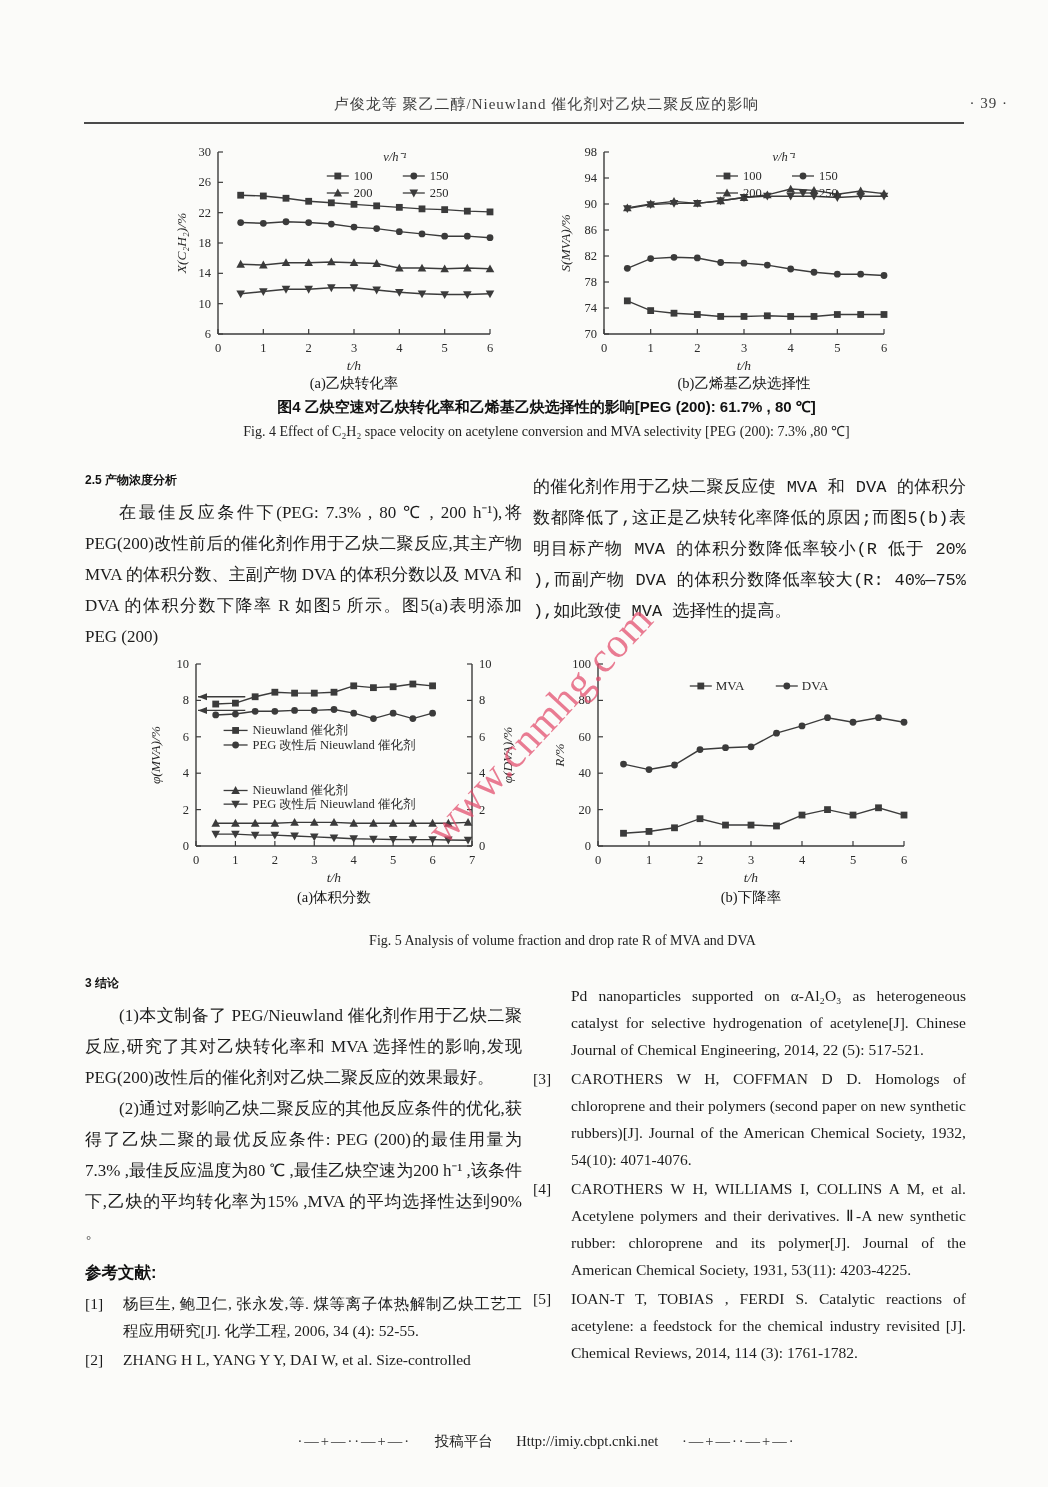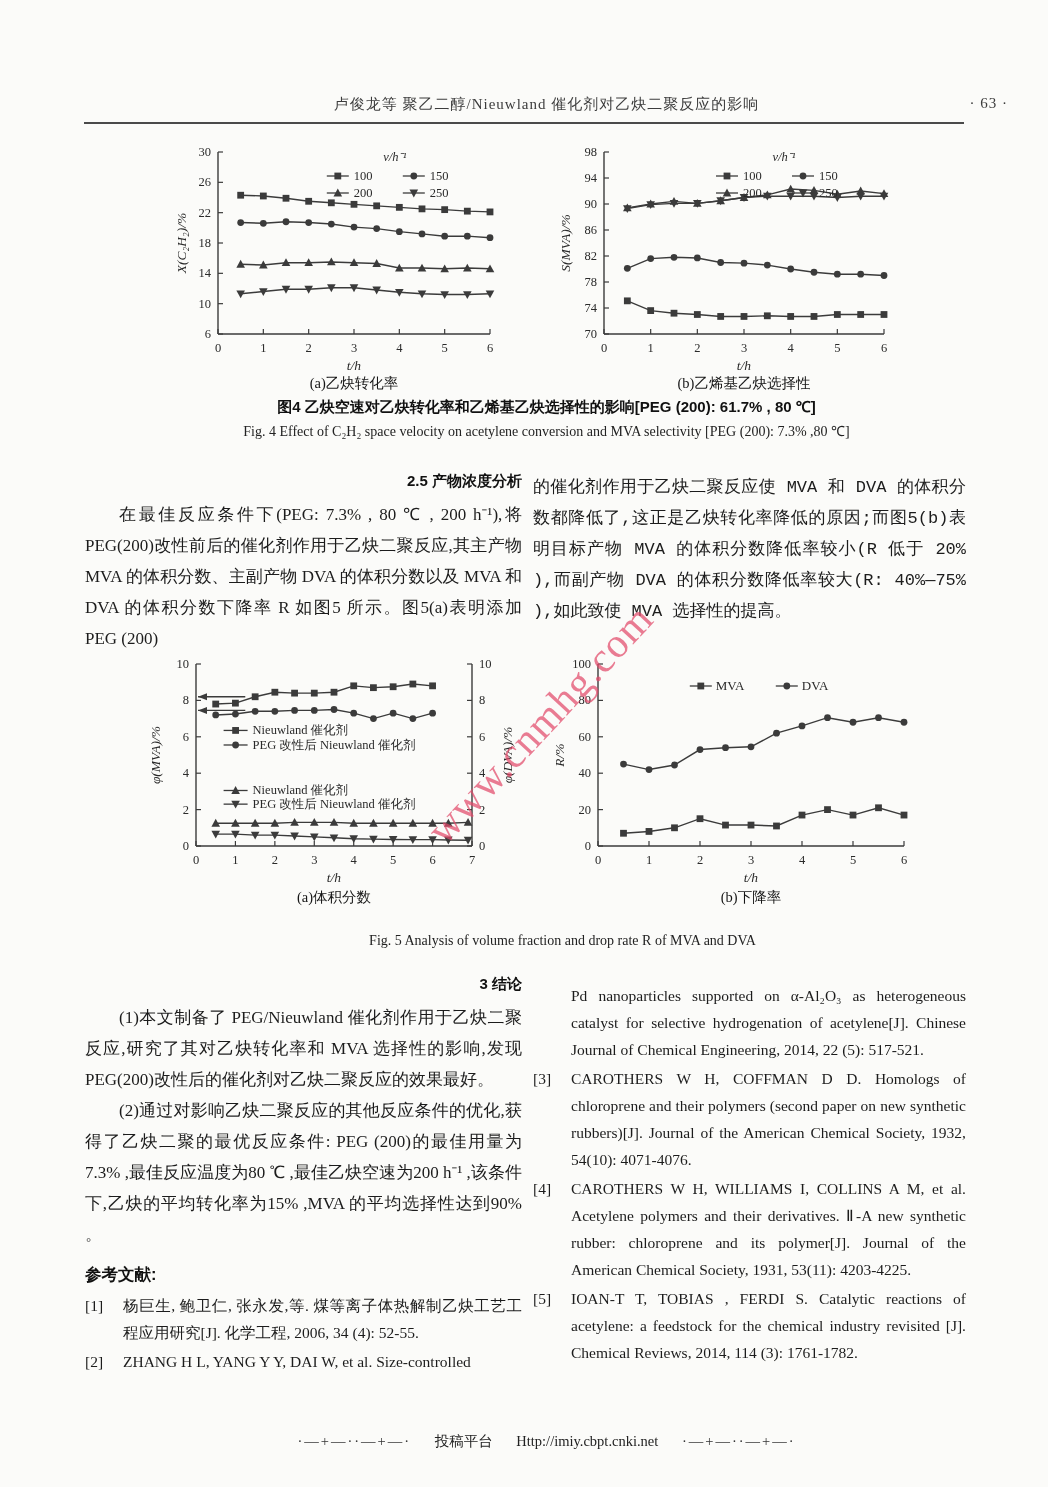--- a/index.html
+++ b/index.html
@@ -14,21 +14,21 @@
   .pagenum{position:absolute;right:0;top:0;font-size:15px;color:#3c3c3c;}
   .rule{position:absolute;top:122px;left:84px;width:880px;height:2px;background:#4a4a4a;}
   .chart-host{position:absolute;}
   .figcap-zh{position:absolute;left:0;right:0;text-align:center;
     font-family:"Liberation Sans", sans-serif;font-weight:bold;font-size:15px;color:#111;}
   .figcap-en{position:absolute;left:0;right:0;text-align:center;font-size:14px;color:#222;}
   .col{position:absolute;}
   .col-left{left:85px;width:437px;}
   .col-right{left:533px;width:433px;}
   .sec-head{font-family:"Liberation Sans", sans-serif;font-weight:bold;
-    font-size:15px;color:#111;margin:0 0 8px 0;text-align:right;}
+    font-size:12px;color:#111;margin:0 0 8px 0;}
   .body-p{font-size:17px;line-height:31px;text-align:justify;margin:0;}
   .indent{text-indent:2em;}
   .refs-head{font-family:"Liberation Sans", sans-serif;font-weight:bold;
     font-size:16.5px;color:#111;margin:14px 0 6px 0;}
   .ref{display:flex;font-size:15.5px;line-height:27px;margin:0 0 2px 0;}
   .ref-label{width:38px;flex-shrink:0;}
   .ref-text{flex:1;text-align:justify;}
   .footer{position:absolute;top:1432px;left:0;right:0;text-align:center;
     font-size:14.5px;color:#222;}
   .footer span{margin:0 10px;}
@@ -38,21 +38,21 @@
     color:rgba(226,73,105,0.72);font-family:"Liberation Serif", serif;
     pointer-events:none;z-index:5;}
 </style>
 </head>
 <body>
 
 <div class="page">
 
   <div class="header">
     <span>卢俊龙等  聚乙二醇/Nieuwland 催化剂对乙炔二聚反应的影响</span>
-    <span class="pagenum">· 63 ·</span>
+    <span class="pagenum">· 39 ·</span>
   </div>
   <div class="rule"></div>
 
   <div class="chart-host" style="left:172px;top:140px;"><svg width="332" height="254" viewBox="0 0 332 254">
         <line x1="46" y1="12" x2="46" y2="194" stroke="#3b3b3b" stroke-width="1.4"></line>
         <line x1="46" y1="194" x2="318" y2="194" stroke="#3b3b3b" stroke-width="1.4"></line>
         <line x1="46" y1="194" x2="51" y2="194" stroke="#3b3b3b" stroke-width="1.2"></line>
         <text x="39" y="198" text-anchor="end" font-size="12.5" fill="#2a2a2a" font-family="&quot;Liberation Serif&quot;, serif" font-style="normal">6</text>
         <line x1="46" y1="163.66666666666666" x2="51" y2="163.66666666666666" stroke="#3b3b3b" stroke-width="1.2"></line>
         <text x="39" y="167.66666666666666" text-anchor="end" font-size="12.5" fill="#2a2a2a" font-family="&quot;Liberation Serif&quot;, serif" font-style="normal">10</text>

